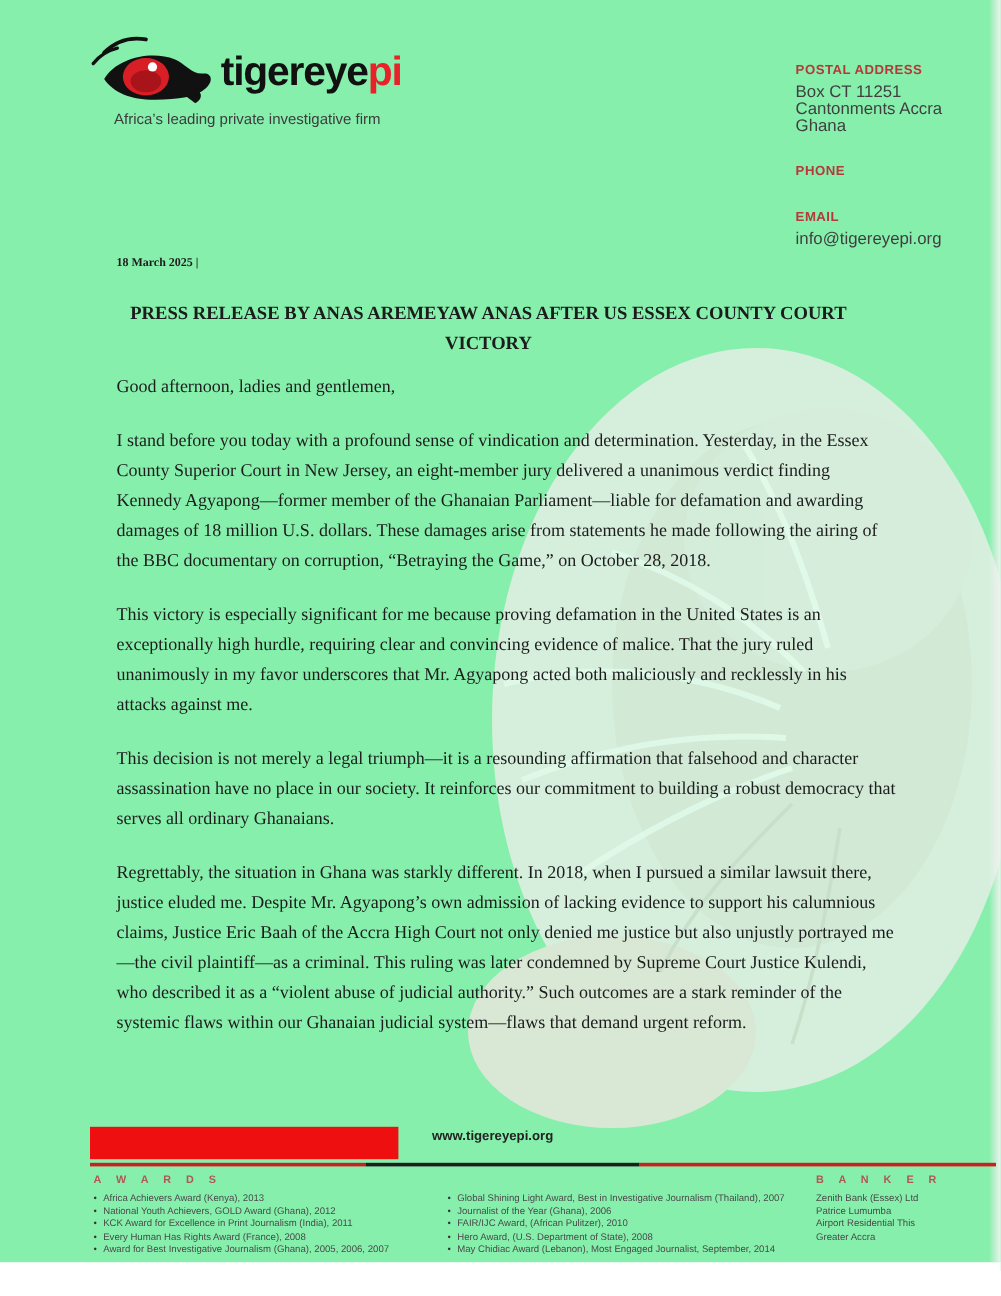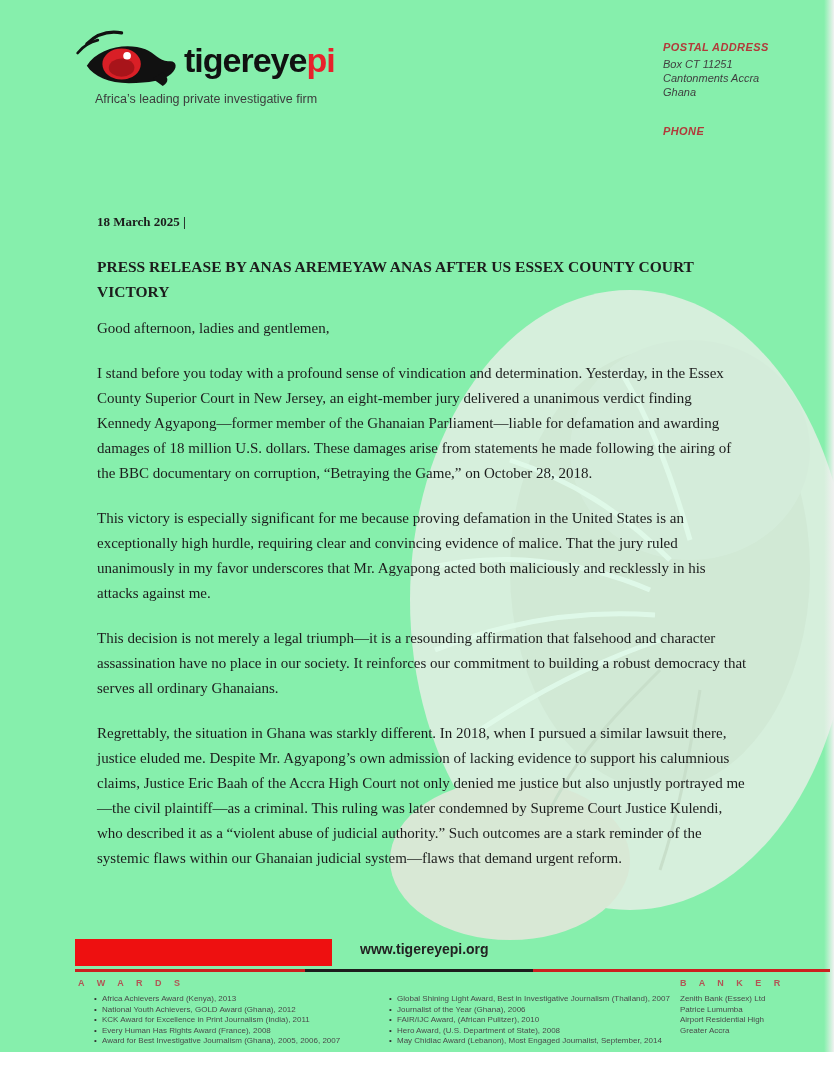--- a/index.html
+++ b/index.html
@@ -18,44 +18,44 @@
 
   
   .logo-block{position:absolute;top:20px;left:74px;}
   .logo-row{display:flex;align-items:center;}
   .logo-icon{width:108px;height:66px;display:block;}
   .wordmark{font-family:"Liberation Sans",sans-serif;font-weight:bold;font-size:34px;letter-spacing:-1px;line-height:1;margin-left:2px;margin-top:14px;}
   .wordmark .red{color:#e8212b;}
   .wordmark .black{color:#111111;}
   .tagline{font-family:"Liberation Sans",sans-serif;font-size:12.5px;color:#3c3c3c;margin-top:6px;margin-left:21px;}
 
-  .contact{position:absolute;top:41px;left:663px;width:160px;font-family:"Liberation Sans",sans-serif;font-style:italic;}
+  .contact{position:absolute;top:53px;left:663px;width:160px;font-family:"Liberation Sans",sans-serif;}
   .contact .label{color:#b23a3a;font-weight:bold;font-size:11px;letter-spacing:.4px;margin-bottom:4px;}
-  .contact .lines{font-size:11px;color:#3f3f3f;line-height:14px;}
+  .contact .lines{font-size:14px;color:#3f3f3f;line-height:14px;}
   .contact .group{margin-bottom:26px;}
   .contact .phone-lines{font-size:13px;color:#222222;line-height:19px;}
 
   
   .doc-body{position:absolute;top:214px;left:97px;width:650px;}
-  .date{font-weight:bold;font-size:13px;margin:0 0 24px 0;}
-  .title{font-weight:bold;font-size:15.5px;line-height:25px;width:620px;margin:0 0 12px 0;}
+  .date{font-weight:bold;font-size:10px;margin:0 0 24px 0;}
+  .title{font-weight:bold;font-size:15.5px;line-height:25px;width:620px;margin:0 0 12px 0;text-align:center;}
   .para{font-size:15px;line-height:25px;margin:0 0 20px 0;}
 
   
   .red-bar{position:absolute;left:75px;top:939px;width:257px;height:27px;background:#ee1010;}
   .website{position:absolute;left:360px;top:941px;font-family:"Liberation Sans",sans-serif;
-    font-size:14px;font-weight:bold;color:#222222;}
+    font-size:11px;font-weight:bold;color:#222222;}
   .divider{position:absolute;top:969px;left:75px;width:755px;height:3px;display:flex;}
   .divider .seg-red-left{width:230px;height:3px;background:#cc1f1f;}
   .divider .seg-black{width:228px;height:3px;background:#1d1d1d;}
   .divider .seg-red-right{width:297px;height:3px;background:#cc1f1f;}
 
   .awards{position:absolute;left:78px;top:978px;font-family:"Liberation Sans",sans-serif;}
   .sec-heading{color:#b25555;font-size:9px;font-weight:bold;letter-spacing:5px;margin-bottom:6px;}
-  .award-cols{display:flex;margin-left:16px;}
+  .award-cols{display:flex;}
   .award-col{width:277px;}
   .award-col.second{margin-left:18px;width:310px;}
   .award{font-size:8px;color:#4a4a4a;line-height:10.5px;padding-left:8px;position:relative;}
   .award::before{content:"\2022";position:absolute;left:0;top:0;color:#333333;}
 
   .banker{position:absolute;left:680px;top:978px;width:150px;font-family:"Liberation Sans",sans-serif;}
   .banker .line{font-size:8px;color:#4a4a4a;line-height:10.5px;}
 </style>
 </head>
 <body>
@@ -105,20 +105,24 @@
       <div class="label">POSTAL ADDRESS</div>
       <div class="lines">
         <div>Box CT 11251</div>
         <div>Cantonments Accra</div>
         <div>Ghana</div>
       </div>
     </div>
     <div class="group">
       <div class="label">PHONE</div>
     </div>
+    <div class="group">
+      <div class="label">EMAIL</div>
+      <div class="lines">info@tigereyepi.org</div>
+    </div>
   </div>
 
   <div class="doc-body">
     <p class="date">18 March 2025 |</p>
     <p class="title">PRESS RELEASE BY ANAS AREMEYAW ANAS AFTER US ESSEX COUNTY COURT VICTORY</p>
     <p class="para">Good afternoon, ladies and gentlemen,</p>
     <p class="para">I stand before you today with a profound sense of vindication and determination. Yesterday, in the Essex County Superior Court in New Jersey, an eight-member jury delivered a unanimous verdict finding Kennedy Agyapong—former member of the Ghanaian Parliament—liable for defamation and awarding damages of 18 million U.S. dollars. These damages arise from statements he made following the airing of the BBC documentary on corruption, “Betraying the Game,” on October 28, 2018.</p>
     <p class="para">This victory is especially significant for me because proving defamation in the United States is an exceptionally high hurdle, requiring clear and convincing evidence of malice. That the jury ruled unanimously in my favor underscores that Mr. Agyapong acted both maliciously and recklessly in his attacks against me.</p>
     <p class="para">This decision is not merely a legal triumph—it is a resounding affirmation that falsehood and character assassination have no place in our society. It reinforces our commitment to building a robust democracy that serves all ordinary Ghanaians.</p>
     <p class="para">Regrettably, the situation in Ghana was starkly different. In 2018, when I pursued a similar lawsuit there, justice eluded me. Despite Mr. Agyapong’s own admission of lacking evidence to support his calumnious claims, Justice Eric Baah of the Accra High Court not only denied me justice but also unjustly portrayed me—the civil plaintiff—as a criminal. This ruling was later condemned by Supreme Court Justice Kulendi, who described it as a “violent abuse of judicial authority.” Such outcomes are a stark reminder of the systemic flaws within our Ghanaian judicial system—flaws that demand urgent reform.</p>
@@ -150,17 +154,17 @@
         <div class="award">Hero Award, (U.S. Department of State), 2008</div>
         <div class="award">May Chidiac Award (Lebanon), Most Engaged Journalist, September, 2014</div>
       </div>
     </div>
   </div>
 
   <div class="banker">
     <div class="sec-heading">B A N K E R</div>
     <div class="line">Zenith Bank (Essex) Ltd</div>
     <div class="line">Patrice Lumumba</div>
-    <div class="line">Airport Residential High</div>
+    <div class="line">Airport Residential This</div>
     <div class="line">Greater Accra</div>
   </div>
 
 </div>
 
 </body></html>

